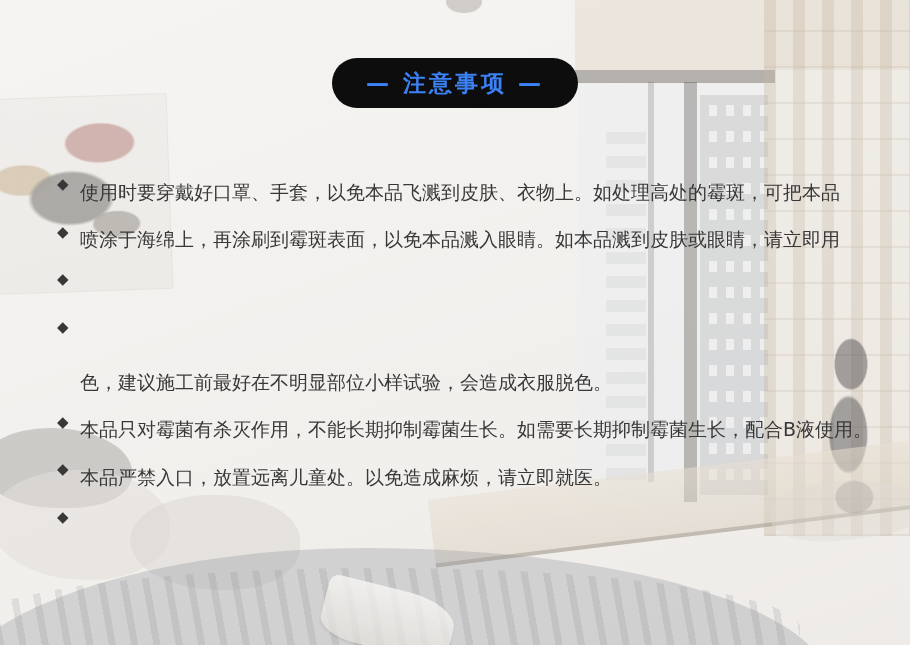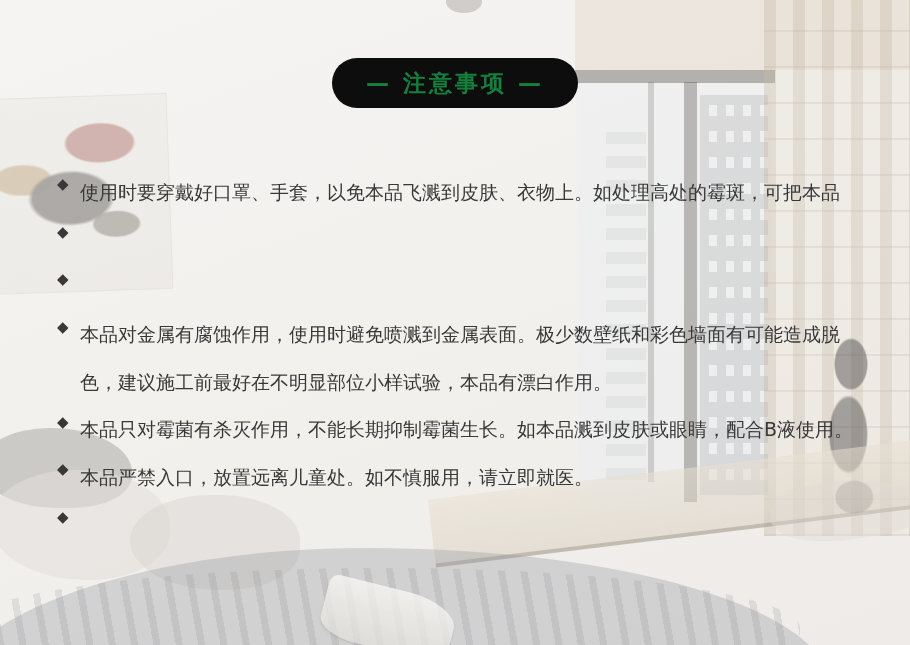--- a/index.html
+++ b/index.html
@@ -170,47 +170,47 @@
   <div class="bg sill-figure"></div>
   <div class="bg window-sill"></div>
   <div class="bg sill-blanket"></div>
   <div class="bg headboard-pillow"></div>
   <div class="bg pillow-1"></div>
   <div class="bg pillow-2"></div>
   <div class="bg bed"></div>
   <div class="bg bed-fold"></div>
   <div class="bg magazine"></div>
 
-  <div class="badge" id="badge" style="background: rgb(13, 13, 13); color: #15803d;">— 注意事项 —</div>
+  <div class="badge" id="badge" style="background: rgb(13, 13, 13); color: #3b82f6;">— 注意事项 —</div>
 
   <div class="notes" id="notes" style="color: rgb(56, 56, 56);">
     <div class="note-row">
       <span class="note-marker">◆</span>
       <span class="note-text">使用时要穿戴好口罩、手套，以免本品飞溅到皮肤、衣物上。如处理高处的霉斑，可把本品</span>
     </div>
     <div class="note-row">
       <span class="note-marker">◆</span>
-    </div>
-    <div class="note-row">
-      <span class="note-marker">◆</span>
-    </div>
-    <div class="note-row">
-      <span class="note-marker">◆</span>
-      <span class="note-text">本品对金属有腐蚀作用，使用时避免喷溅到金属表面。极少数壁纸和彩色墙面有可能造成脱</span>
+      <span class="note-text">喷涂于海绵上，再涂刷到霉斑表面，以免本品溅入眼睛。如本品溅到皮肤或眼睛，请立即用</span>
+    </div>
+    <div class="note-row">
+      <span class="note-marker">◆</span>
+    </div>
+    <div class="note-row">
+      <span class="note-marker">◆</span>
     </div>
     <div class="note-row">
       <span class="note-marker"></span>
-      <span class="note-text">色，建议施工前最好在不明显部位小样试验，本品有漂白作用。</span>
-    </div>
-    <div class="note-row">
-      <span class="note-marker">◆</span>
-      <span class="note-text">本品只对霉菌有杀灭作用，不能长期抑制霉菌生长。如本品溅到皮肤或眼睛，配合B液使用。</span>
-    </div>
-    <div class="note-row">
-      <span class="note-marker">◆</span>
-      <span class="note-text">本品严禁入口，放置远离儿童处。如不慎服用，请立即就医。</span>
+      <span class="note-text">色，建议施工前最好在不明显部位小样试验，会造成衣服脱色。</span>
+    </div>
+    <div class="note-row">
+      <span class="note-marker">◆</span>
+      <span class="note-text">本品只对霉菌有杀灭作用，不能长期抑制霉菌生长。如需要长期抑制霉菌生长，配合B液使用。</span>
+    </div>
+    <div class="note-row">
+      <span class="note-marker">◆</span>
+      <span class="note-text">本品严禁入口，放置远离儿童处。以免造成麻烦，请立即就医。</span>
     </div>
     <div class="note-row">
       <span class="note-marker">◆</span>
     </div>
   </div>
 
 </div>
 
 </body></html>

